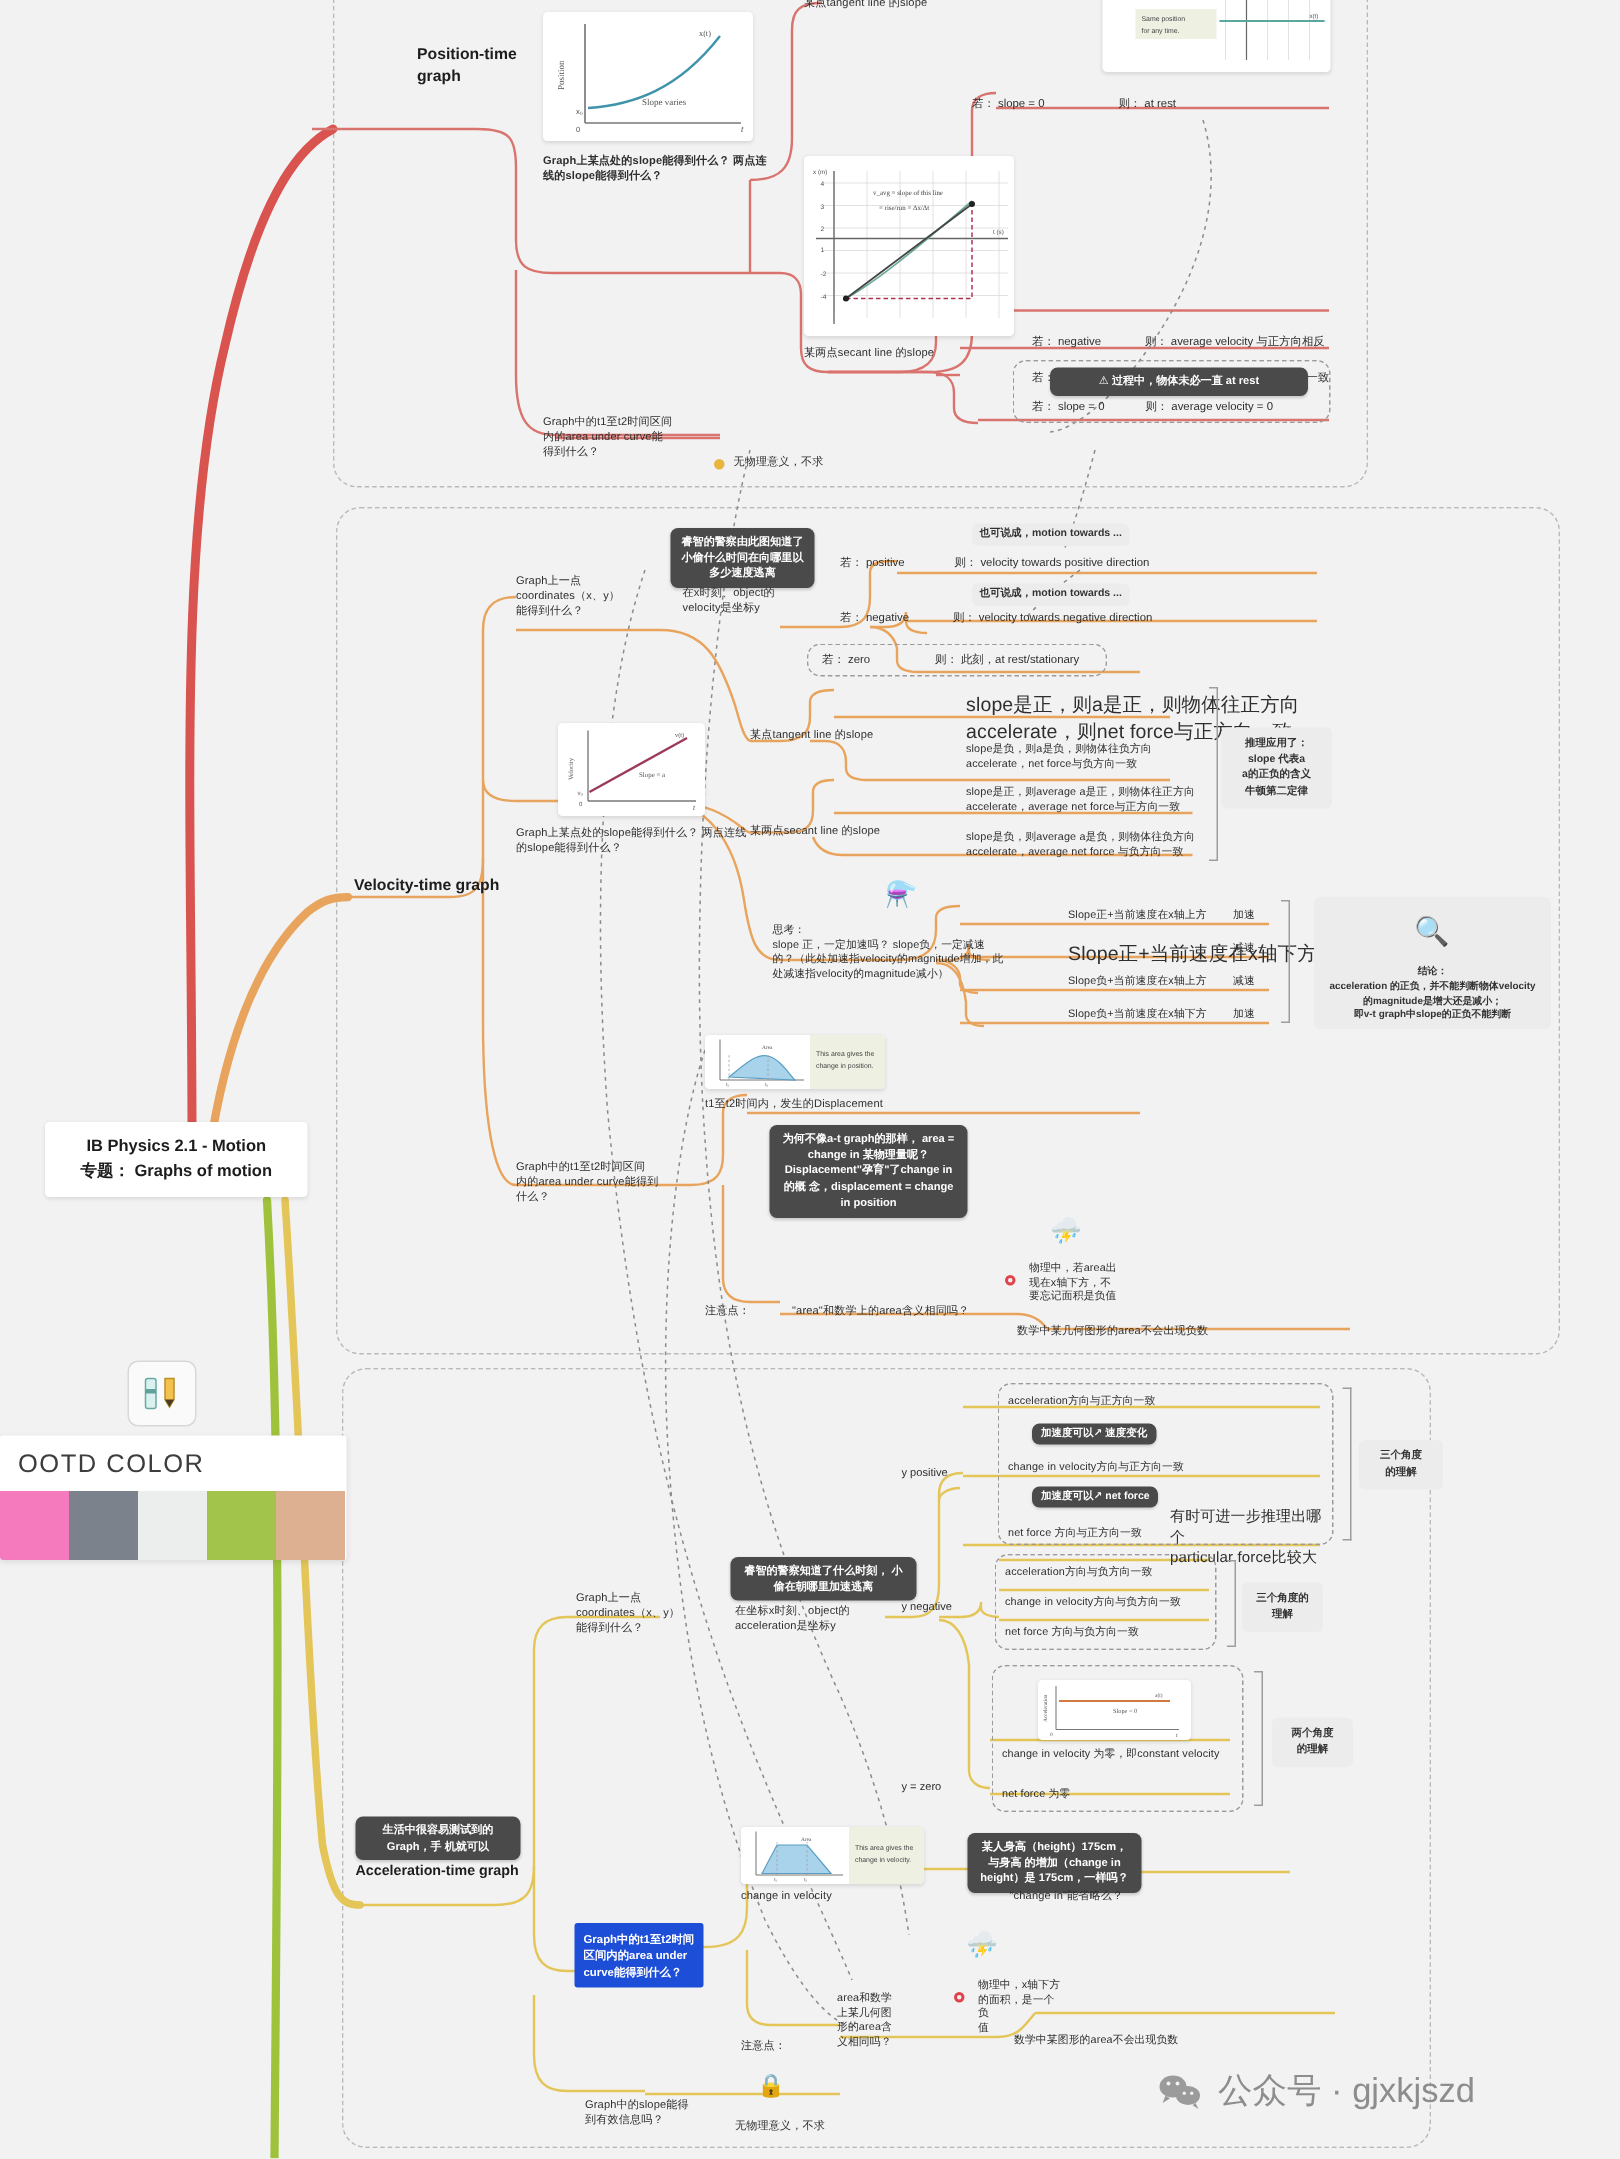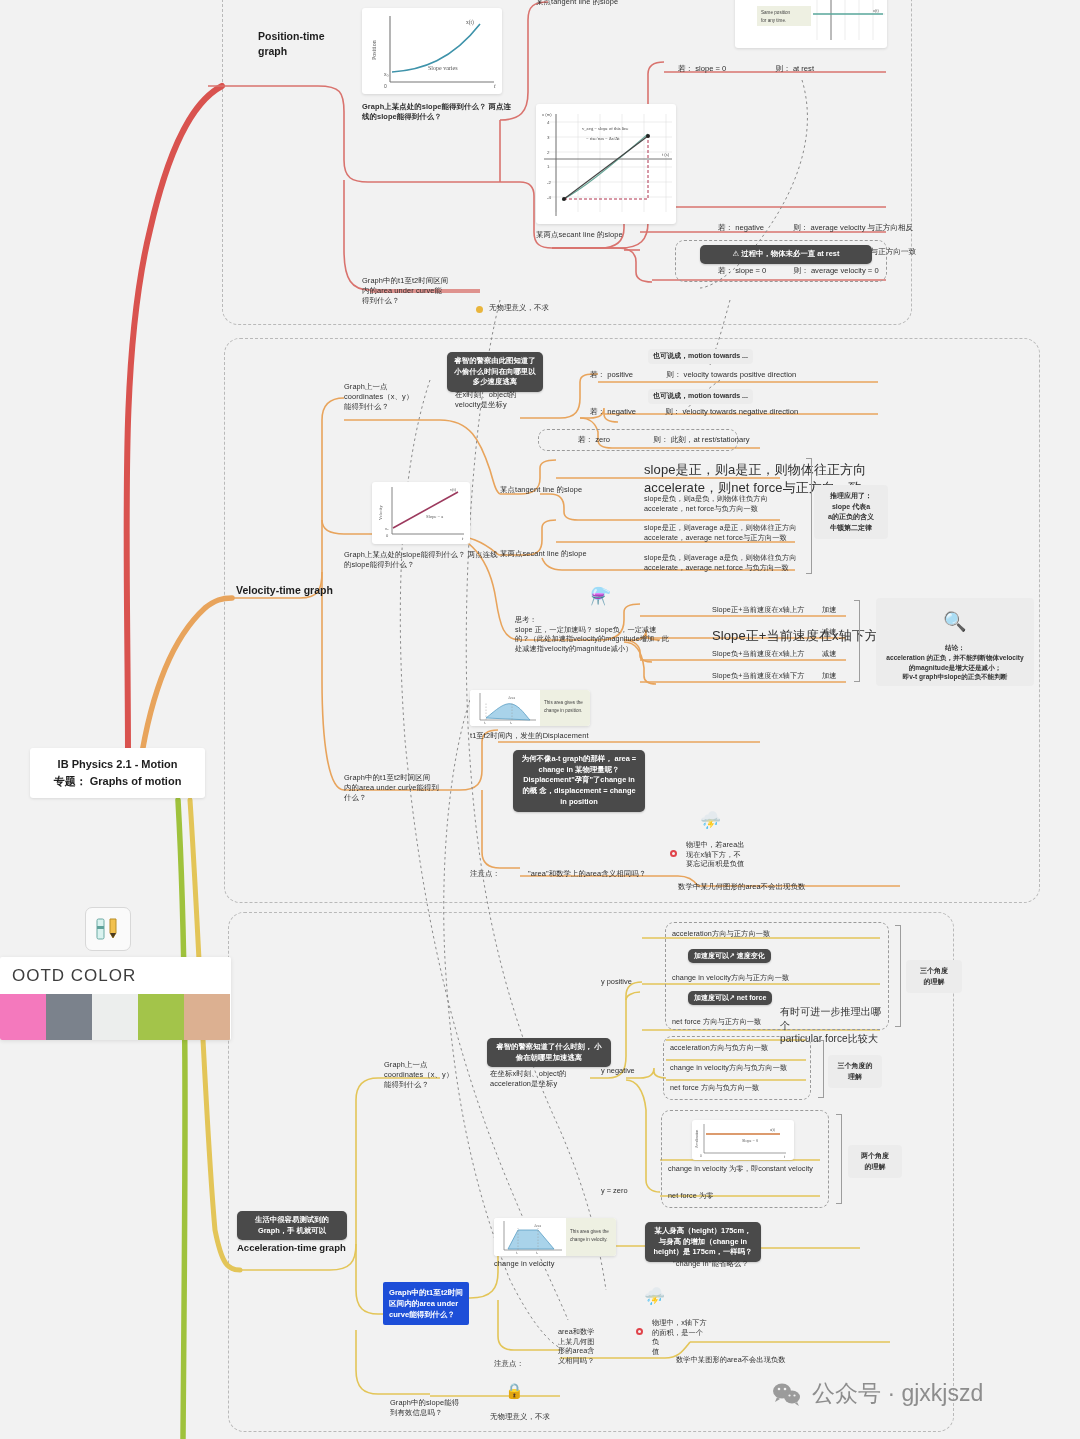--- a/index.html
+++ b/index.html
@@ -97,21 +97,20 @@
     position: absolute;
     border: 1px dashed #9a9a9a;
     border-radius: 9px;
     pointer-events: none;
   }
   .if-then {
     position: absolute;
     font-size: 7.6px;
     color: #2e2e2e;
     white-space: nowrap;
-    padding-left: 30px;
   }
   .if-then .k { margin-right: 3px; }
   .palette-card {
     position: absolute;
     background: #ffffff;
     box-shadow: 0 1px 4px rgba(0,0,0,.10);
     border-radius: 2px;
     overflow: hidden;
   }
   .palette-title {
@@ -297,21 +296,21 @@
     <div class="palette-title">OOTD COLOR</div>
     <div class="swatches">
       <div style="background:#f479bd"></div>
       <div style="background:#7b828c"></div>
       <div style="background:#eceeed"></div>
       <div style="background:#a3c44a"></div>
       <div style="background:#dcb091"></div>
     </div>
   </div>
 
-  <div class="branch-label" style="left:220px; top:29px; width:110px;padding-left:38px;">Position-time
+  <div class="branch-label" style="left:240px; top:29px; width:110px;padding-left:38px;">Position-time
 graph</div>
 
   <div class="img-card" style="left:362px; top:8px; width:140px; height:86px;">
     <svg width="140" height="86" viewBox="0 0 140 86">
       <line x1="28" y1="8" x2="28" y2="74" stroke="#777" stroke-width="1.1"></line>
       <line x1="28" y1="74" x2="132" y2="74" stroke="#777" stroke-width="1.1"></line>
       <path d="M30 64 C 60 62, 90 52, 118 16" stroke="#3f93aa" stroke-width="1.6" fill="none"></path>
       <text x="14" y="52" font-size="6" fill="#555" transform="rotate(-90 14 52)" font-family="Liberation Serif, serif">Position</text>
       <text x="104" y="16" font-size="5.5" fill="#555" font-family="Liberation Serif, serif">x(t)</text>
       <text x="66" y="62" font-size="6" fill="#555" font-family="Liberation Serif, serif">Slope varies</text>

